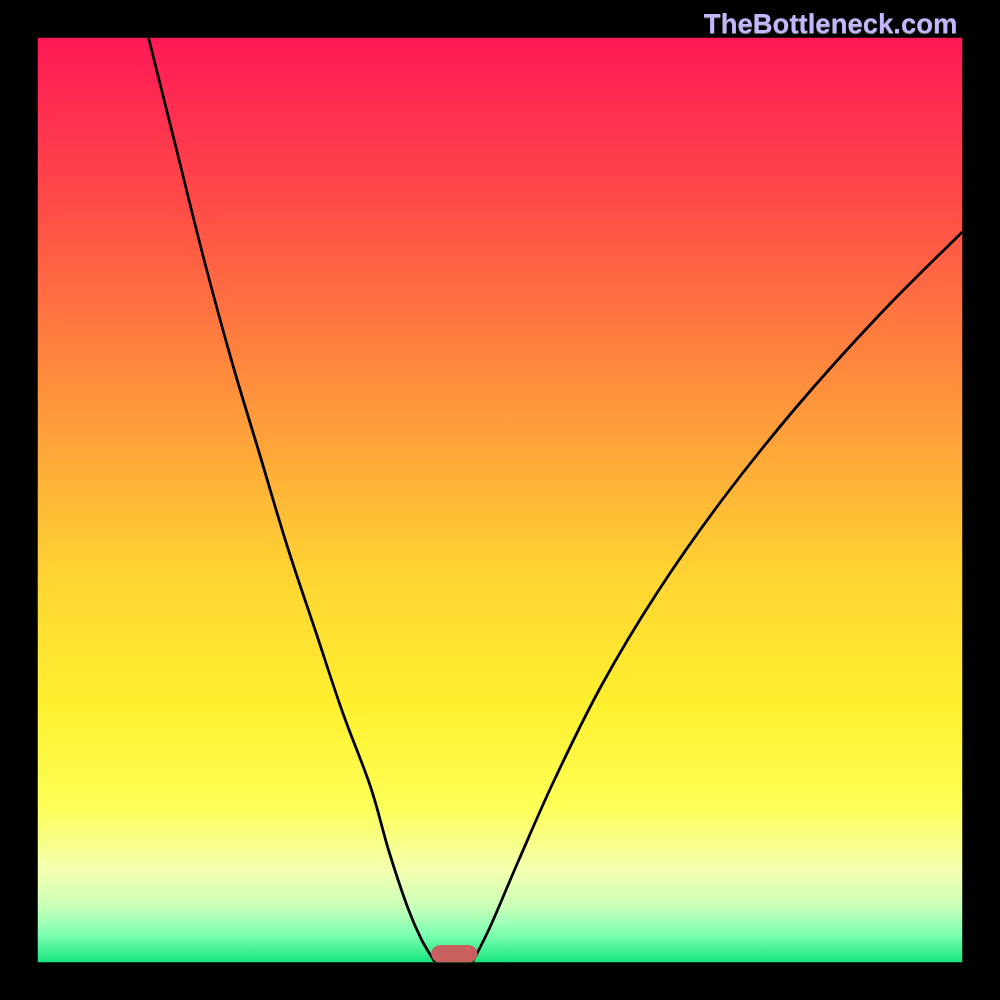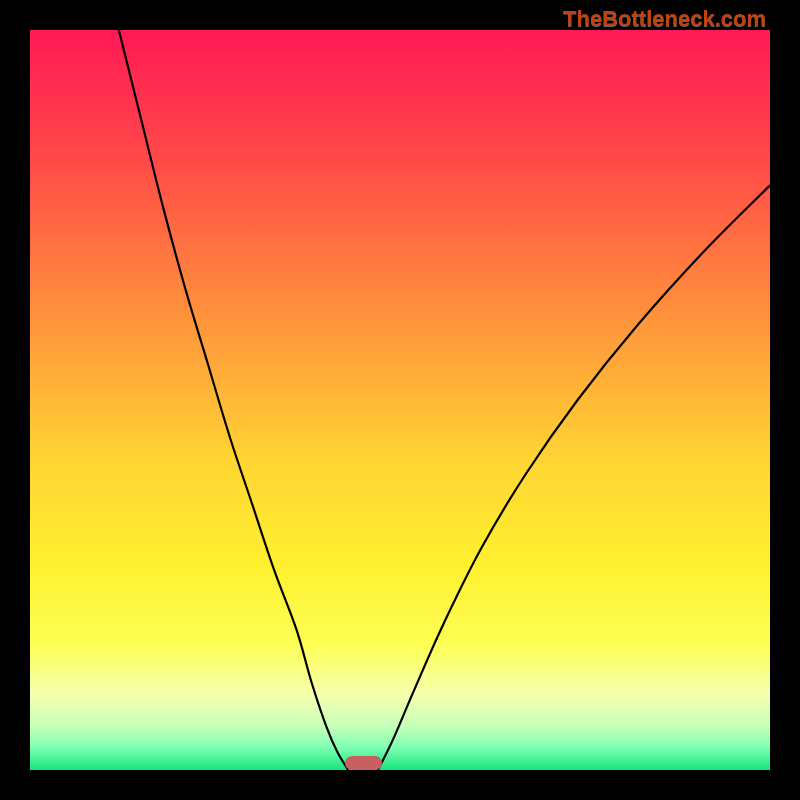--- a/index.html
+++ b/index.html
@@ -14,21 +14,21 @@
           #ffa13a 43%,
           #ffd433 58%,
           #fff02f 72%,
           #fdff55 83%,
           #f4ffb0 90%,
           #c8ffb8 94%,
           #7dffb2 97%,
           #16e57c 100%);}
   .watermark{position:absolute;top:6px;right:34px;
              font:600 22px -apple-system,Helvetica,Arial,sans-serif;
-             color:#c2410c;text-shadow:0 1px 0 rgba(255,255,255,.4)}
+             color:#c4b5fd;text-shadow:0 1px 0 rgba(255,255,255,.4)}
   svg.curve{position:absolute;inset:0}
   .marker{position:absolute;height:14px;border-radius:7px;background:#c86060}
 </style>
 </head>
 <body>
 
 <div class="frame">
   <div class="plot">
     <div class="grad"></div>
     <svg class="curve" viewBox="0 0 740 740" preserveAspectRatio="none">

